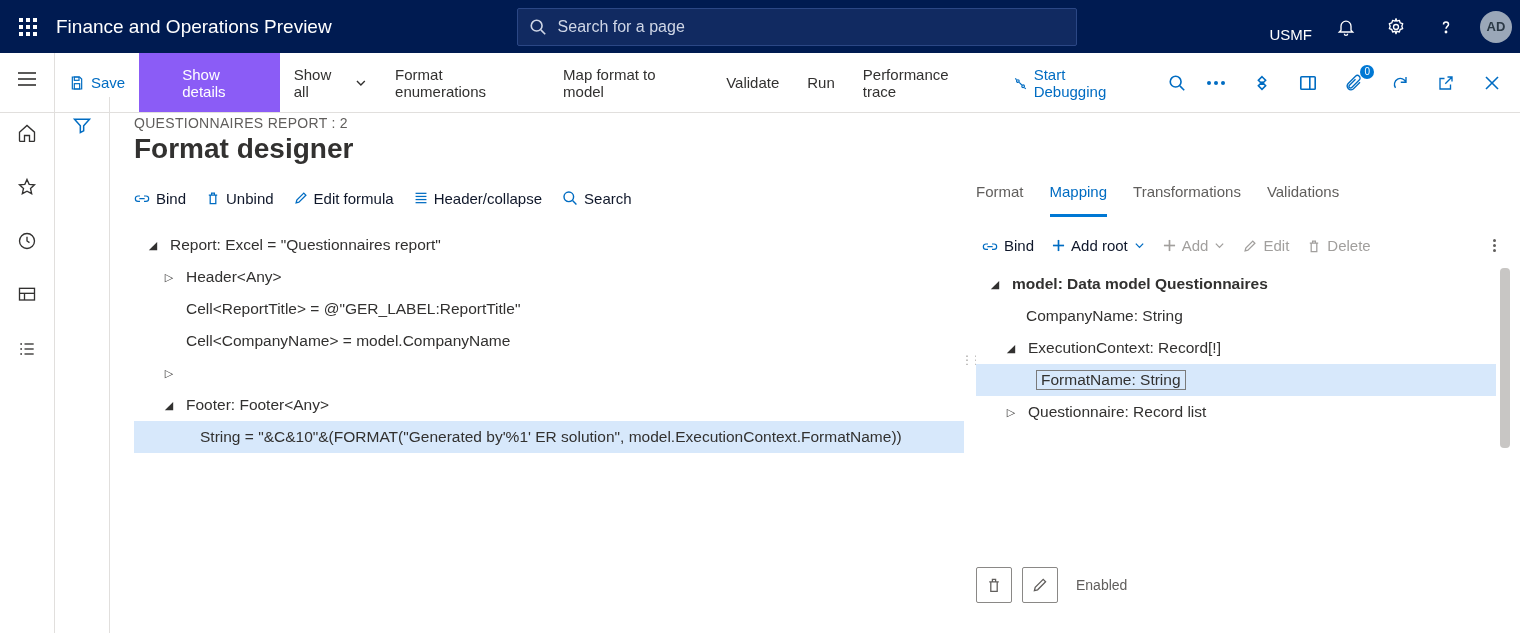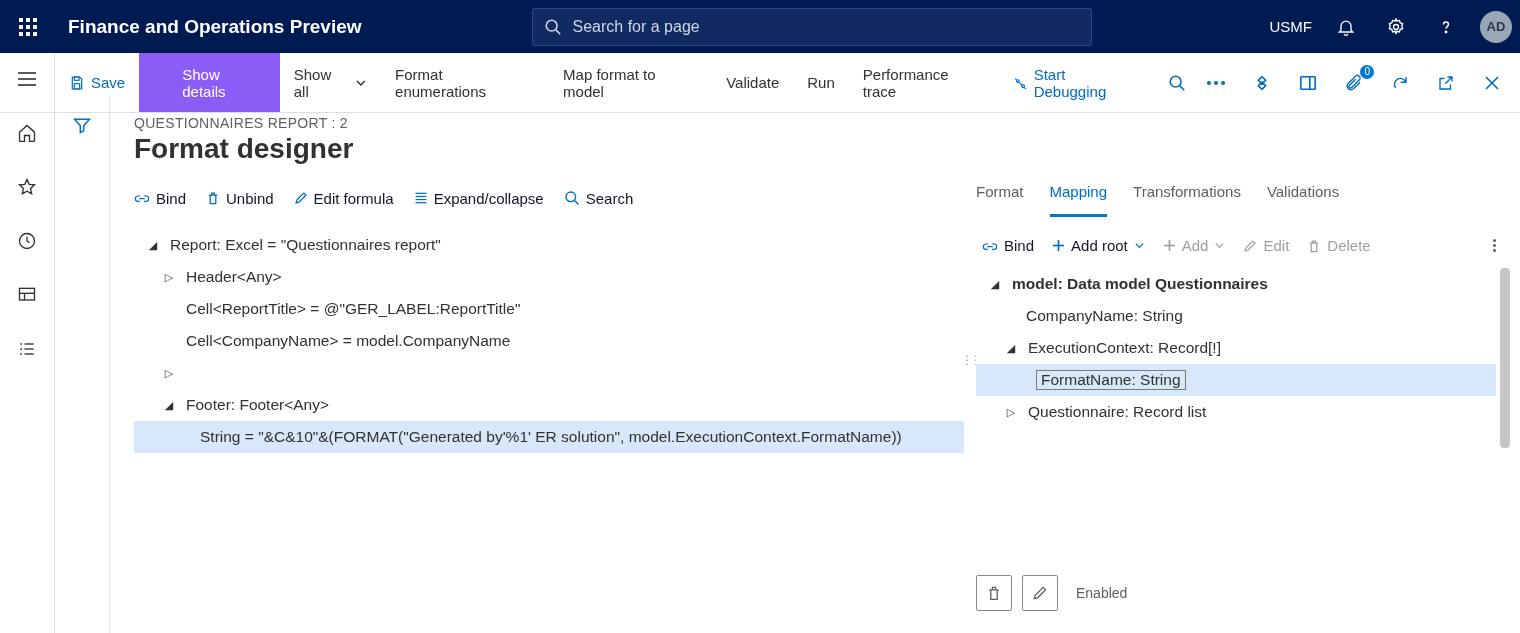--- a/index.html
+++ b/index.html
@@ -1,39 +1,39 @@
 <!DOCTYPE html>
 <html><head>
 <meta charset="utf-8">
 <style>
 * { margin:0; padding:0; box-sizing:border-box; font-family:"Segoe UI",Arial,sans-serif; }
 body { width:1520px; height:633px; overflow:hidden; background:#fff; color:#323130; }
 .topbar { height:53px; background:#001b51; color:#fff; display:flex; align-items:center; padding:0 8px; }
 .waffle { width:40px; height:40px; display:flex; align-items:center; justify-content:center; cursor:pointer; }
-.app-title { font-size:19px; font-weight:700; margin-left:20px; }
+.app-title { font-size:19px; font-weight:400; margin-left:8px; }
 .search-wrap { margin-left:auto; margin-right:auto; position:relative;}
 .searchbox { width:560px; height:38px; background:#112a61; border:1px solid #2b4785; border-radius:2px; color:#fff; padding:0 12px 0 40px; font-size:16px; }
 .searchbox::placeholder{color:#cfd6e6;}
 .search-ico{position:absolute;left:12px;top:50%;transform:translateY(-50%);}
-.top-right{display:flex;align-items:center;gap:18px;margin-left:8px;}
+.top-right{display:flex;align-items:flex-end;gap:18px;margin-left:8px;}
 .top-right .slot{width:32px;height:32px;display:flex;align-items:center;justify-content:center;cursor:pointer;}
 .avatar{width:32px;height:32px;border-radius:50%;background:#9aa7b8;display:flex;align-items:center;justify-content:center;font-size:13px;font-weight:600;color:#2b3945;}
 .entity{font-size:15px;}
 .cmdbar{height:60px;border-bottom:1px solid #e1dfdd;display:flex;align-items:stretch;padding-left:55px;position:relative;}
 .cmd{display:flex;align-items:center;padding:0 14px;font-size:15px;color:#323130;cursor:pointer;gap:6px;}
 .cmd.blue{color:#006cc2;}
 .cmd.active{background:#8b5cf6;color:#fff;padding-left:43px;}
 .cmd-right{margin-left:auto;display:flex;align-items:center;gap:14px;padding-right:12px;}
 .cmd-right .ico{width:32px;height:32px;display:flex;align-items:center;justify-content:center;cursor:pointer;color:#006cc2;position:relative;}
 .badge{position:absolute;top:-2px;right:-4px;background:#0078d4;color:#fff;font-size:10px;border-radius:8px;padding:0 4px;line-height:14px;}
 .leftrail{position:absolute;left:0;top:53px;bottom:0;width:55px;border-right:1px solid #e1dfdd;display:flex;flex-direction:column;align-items:center;padding-top:10px;gap:22px;}
 .leftrail .rico{width:32px;height:32px;display:flex;align-items:center;justify-content:center;cursor:pointer;color:#323130;}
 .main{position:absolute;left:55px;top:97px;right:0;bottom:0;display:flex;}
 .filtercol{width:55px;border-right:1px solid #e1dfdd;display:flex;justify-content:center;padding-top:18px;}
-.content{flex:1;padding:18px 24px 8px 24px;display:flex;flex-direction:column;min-width:0;}
+.content{flex:1;padding:18px 24px 16px 24px;display:flex;flex-direction:column;min-width:0;}
 .crumb{font-size:14px;color:#605e5c;letter-spacing:.3px;}
 .pgtitle{font-size:28px;font-weight:600;margin-top:2px;}
 .split{display:flex;flex:1;margin-top:18px;min-height:0;}
 .leftpane{flex:1;min-width:0;display:flex;flex-direction:column;}
 .rightpane{width:520px;display:flex;flex-direction:column;}
 .toolbar{display:flex;gap:20px;height:30px;align-items:center;}
 .tbtn{display:flex;align-items:center;gap:6px;color:#0f172a;font-size:15px;cursor:pointer;}
 .tbtn.gray{color:#a19f9d;cursor:default;}
 .tree{margin-top:16px;font-size:15.5px;}
 .trow{display:flex;align-items:center;height:32px;white-space:nowrap;}
@@ -276,21 +276,21 @@
               </svg>
               <span>Edit formula</span>
             </div>
           <div class="tbtn">
               <svg width="14" height="14" viewBox="0 0 18 18" stroke="#006cc2" stroke-width="1.6">
                 <line x1="2" y1="3" x2="16" y2="3"></line>
                 <line x1="2" y1="7" x2="16" y2="7"></line>
                 <line x1="2" y1="11" x2="16" y2="11"></line>
                 <line x1="2" y1="15" x2="16" y2="15"></line>
               </svg>
-              <span>Expand/collapse</span>
+              <span>Header/collapse</span>
             </div>
           <div class="tbtn">
               <svg width="16" height="16" viewBox="0 0 20 20" fill="none" stroke="#006cc2" stroke-width="1.8">
                 <circle cx="8.5" cy="8.5" r="6"></circle>
                 <line x1="13.2" y1="13.2" x2="18" y2="18"></line>
               </svg>
               <span>Search</span>
             </div>
         </div>
 

